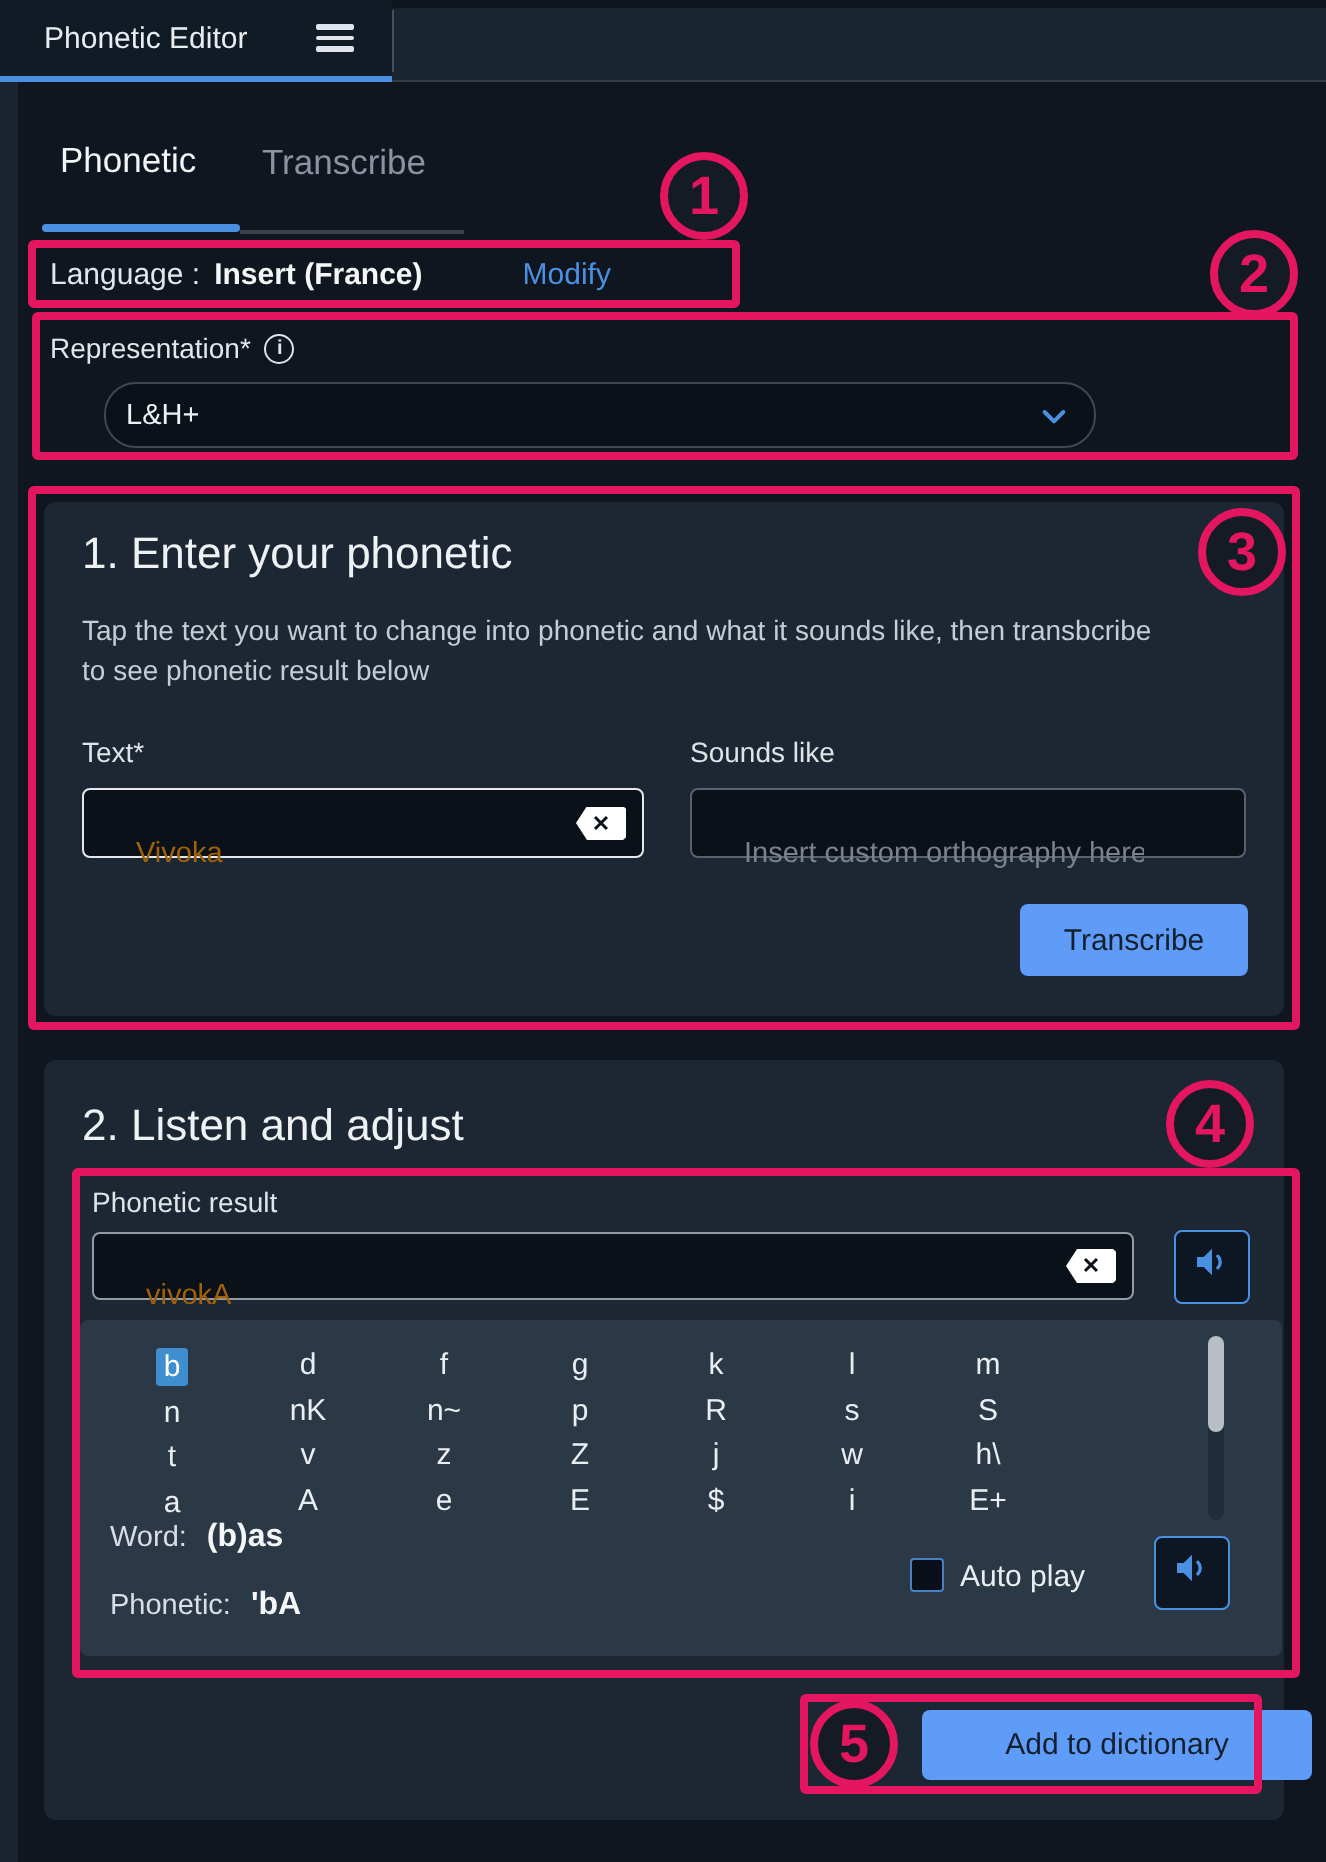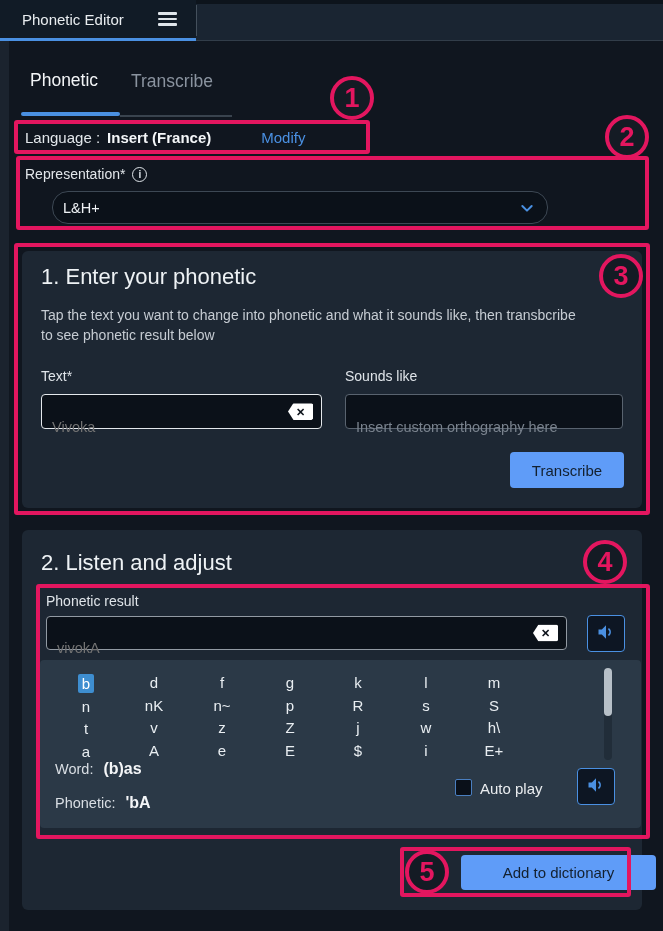--- a/index.html
+++ b/index.html
@@ -59,22 +59,22 @@
   
   .card { position:absolute; left:22px; width:620px; background:#1d2733; border-radius:6px; z-index:1; }
   .card1 { top:251px; height:257px; }
   .card2 { top:530px; height:380px; }
   .card-h { position:absolute; left:19px; font-size:22px; color:#eef2f5; }
 
   .para { position:absolute; left:19px; top:54px; width:545px; font-size:14px; color:#c6ccd3; line-height:20px; }
 
   .field-label { position:absolute; font-size:14px; color:#dfe4e9; }
   .input-box { position:absolute; background:#0b1119; border-radius:4px; display:flex; align-items:center; }
-  .input-box input { background:transparent; border:none; outline:none; color:#737373;
-                     font-size:14.5px; font-family:"Liberation Sans", sans-serif; padding-left:10px; width:82%;margin-top:30px; }
+  .input-box input { background:transparent; border:none; outline:none; color:#a16207;
+                     font-size:14.5px; font-family:"Liberation Sans", sans-serif; padding-left:26px; width:82%;margin-top:30px; }
   .input-box input::placeholder { color:#79828d; }
   .in-text { left:19px; top:143px; width:281px; height:35px; border:1.5px solid #e4e8ec; }
   .in-sounds { left:323px; top:143px; width:278px; height:35px; border:1px solid #59636f; }
 
   .clear-icon { position:absolute; right:8px; top:50%; transform:translateY(-50%); width:25px; height:17px;
                 background:#ffffff; clip-path:polygon(22% 0, 94% 0, 100% 8%, 100% 92%, 94% 100%, 22% 100%, 0 50%);
                 display:flex; align-items:center; justify-content:center; cursor:pointer;
                 color:#0b1119; font-size:11px; font-weight:bold; }
 
   .btn { border:none; border-radius:4px; background:#5f9cf8; color:#13202f;

